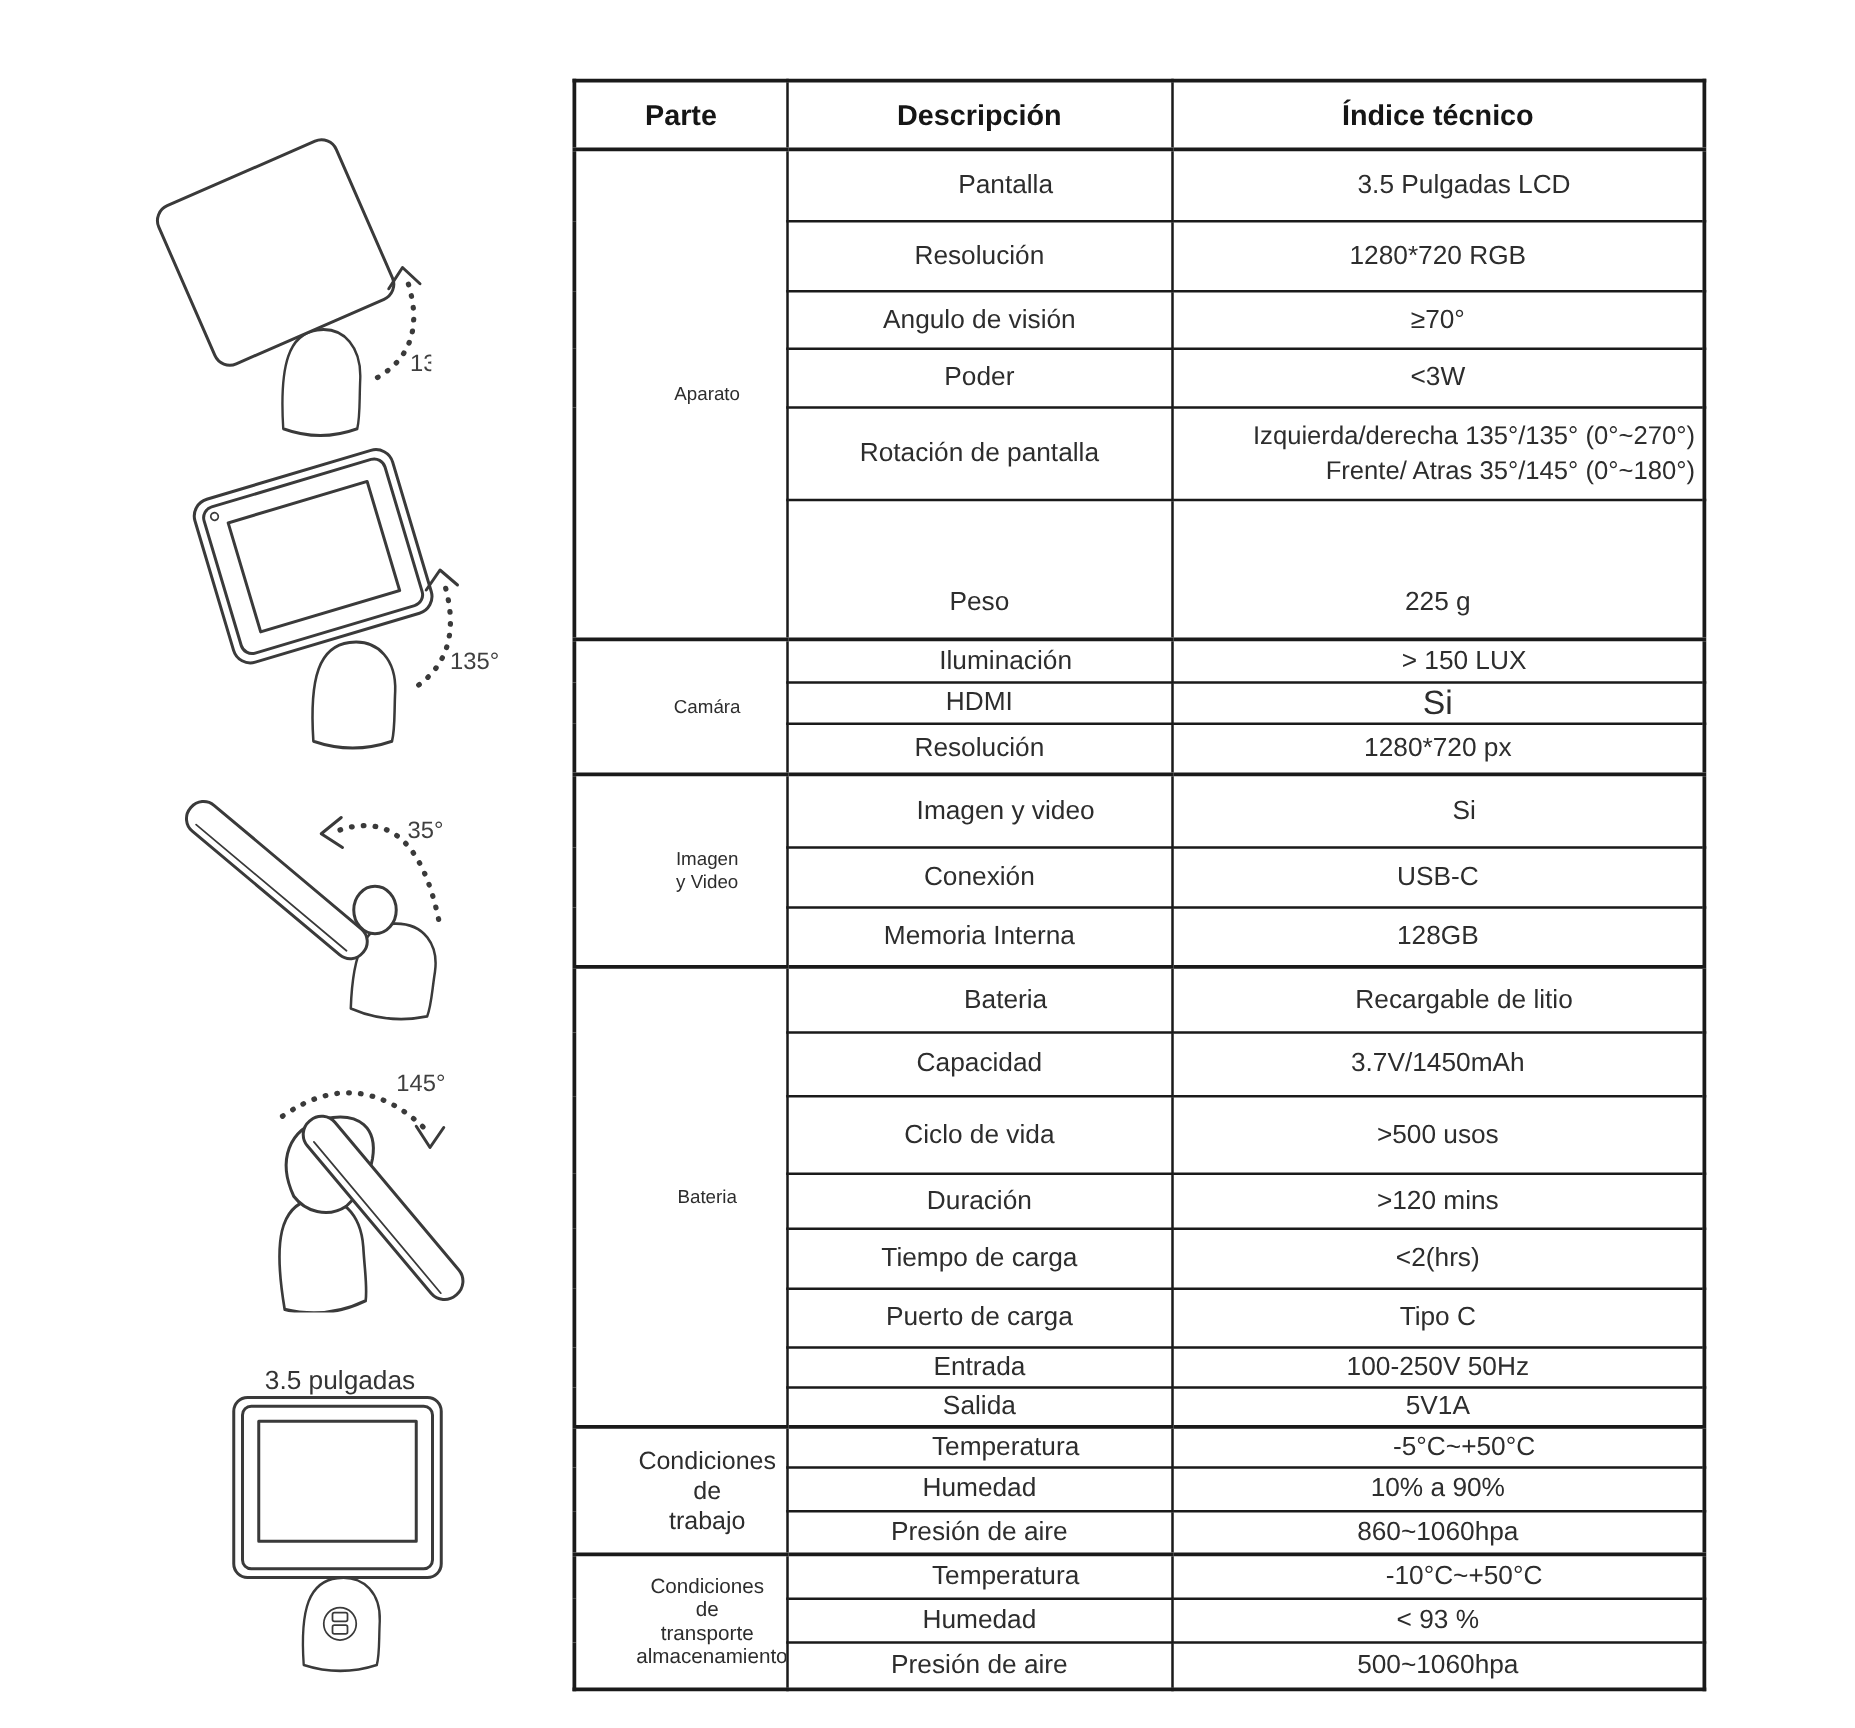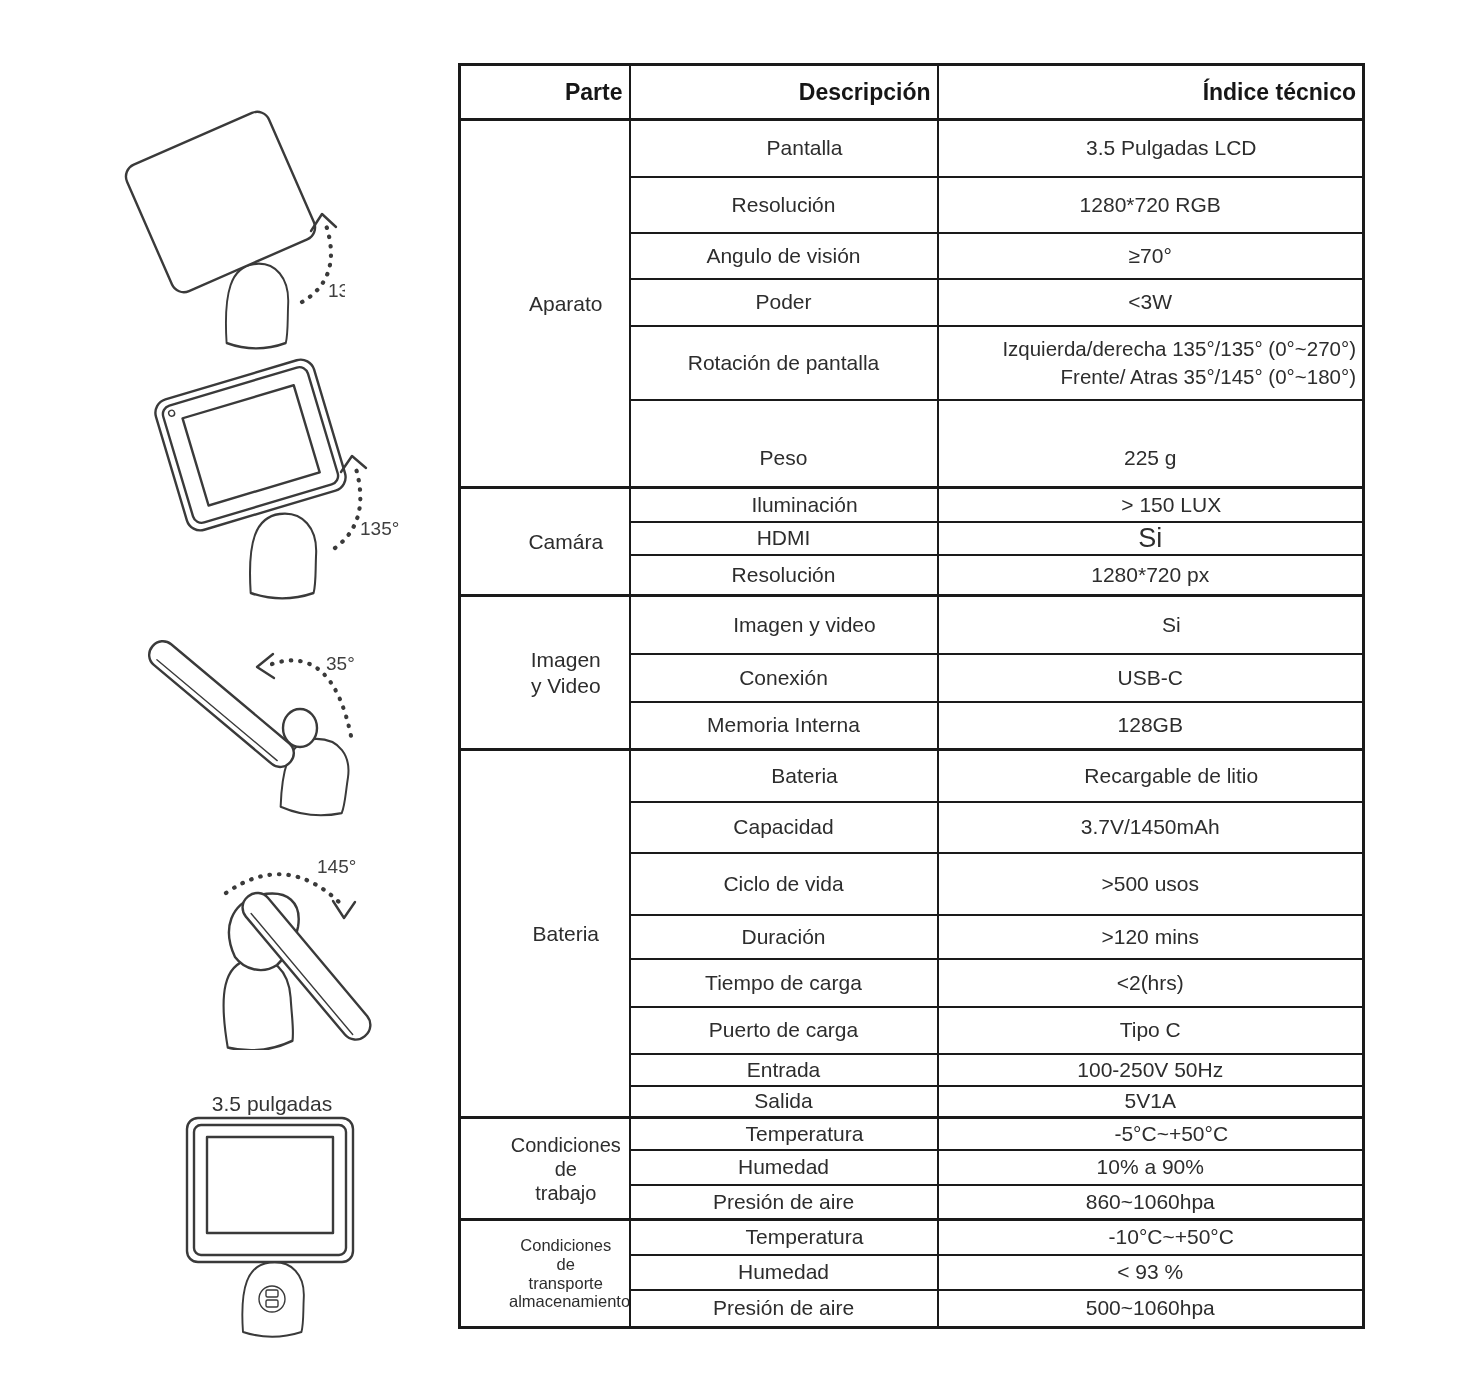--- a/index.html
+++ b/index.html
@@ -15,23 +15,23 @@
     position:absolute;left:458px;top:63px;width:904px;
     border-collapse:collapse;table-layout:fixed;
     border:3px solid #1a1a1a;
   }
   .spec th,.spec td{
     border:2px solid #1a1a1a;
     text-align:center;vertical-align:middle;
     padding:0 6px;font-size:21px;color:#2d2d2d;
     overflow:hidden;
   }
-  .spec th{font-size:23px;font-weight:bold;color:#161616;border-bottom:3px solid #1a1a1a;text-align:right;}
+  .spec th{font-size:23px;font-weight:bold;color:#161616;border-bottom:3px solid #1a1a1a;}
   tr.sec td{border-top:3px solid #1a1a1a;padding-left:48px;}
-  td.part{white-space:pre-line;line-height:1.2;font-size:21px;}
+  td.part{white-space:pre-line;line-height:1.2;font-size:15px;}
   td.part-sm{font-size:16.5px;line-height:1.15;}
   td.multiline{white-space:pre-line;line-height:1.35;font-size:20.5px;text-align:right;}
   td.val-lg{font-size:27px;}
   tr.peso td.pushdown{vertical-align:bottom;padding-bottom:16px;}
 
   
   .fig{position:absolute;}
   .fig path,.fig rect,.fig line,.fig ellipse,.fig circle,.fig polyline{
     fill:none;stroke:#3a3a3a;stroke-width:2.4;stroke-linejoin:round;stroke-linecap:round;
   }
@@ -131,21 +131,21 @@
     </tr>
     <tr style="height:47px">
       <td>Poder</td>
       <td>&lt;3W</td>
     </tr>
     <tr style="height:74px">
       <td>Rotación de pantalla</td>
       <td class="multiline">Izquierda/derecha 135°/135° (0°~270°)
 Frente/ Atras 35°/145° (0°~180°)</td>
     </tr>
-    <tr class="peso" style="height:88px">
+    <tr class="peso" style="height:112px">
       <td class="pushdown">Peso</td>
       <td class="pushdown">225 g</td>
     </tr>
 
     <tr class="sec" style="height:34px">
       <td class="part" rowspan="3">Camára</td>
       <td>Iluminación</td>
       <td>&gt; 150 LUX</td>
     </tr>
     <tr style="height:33px">

